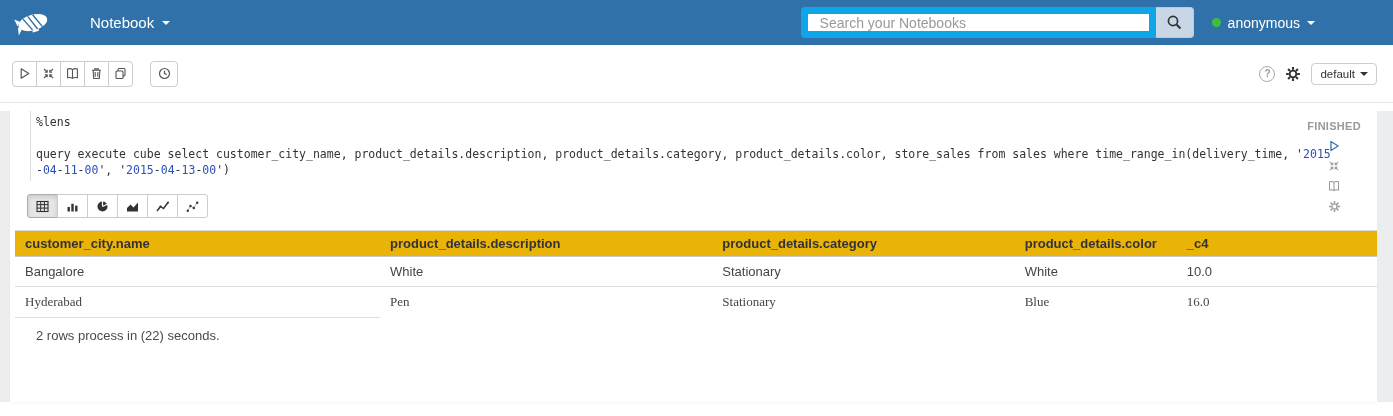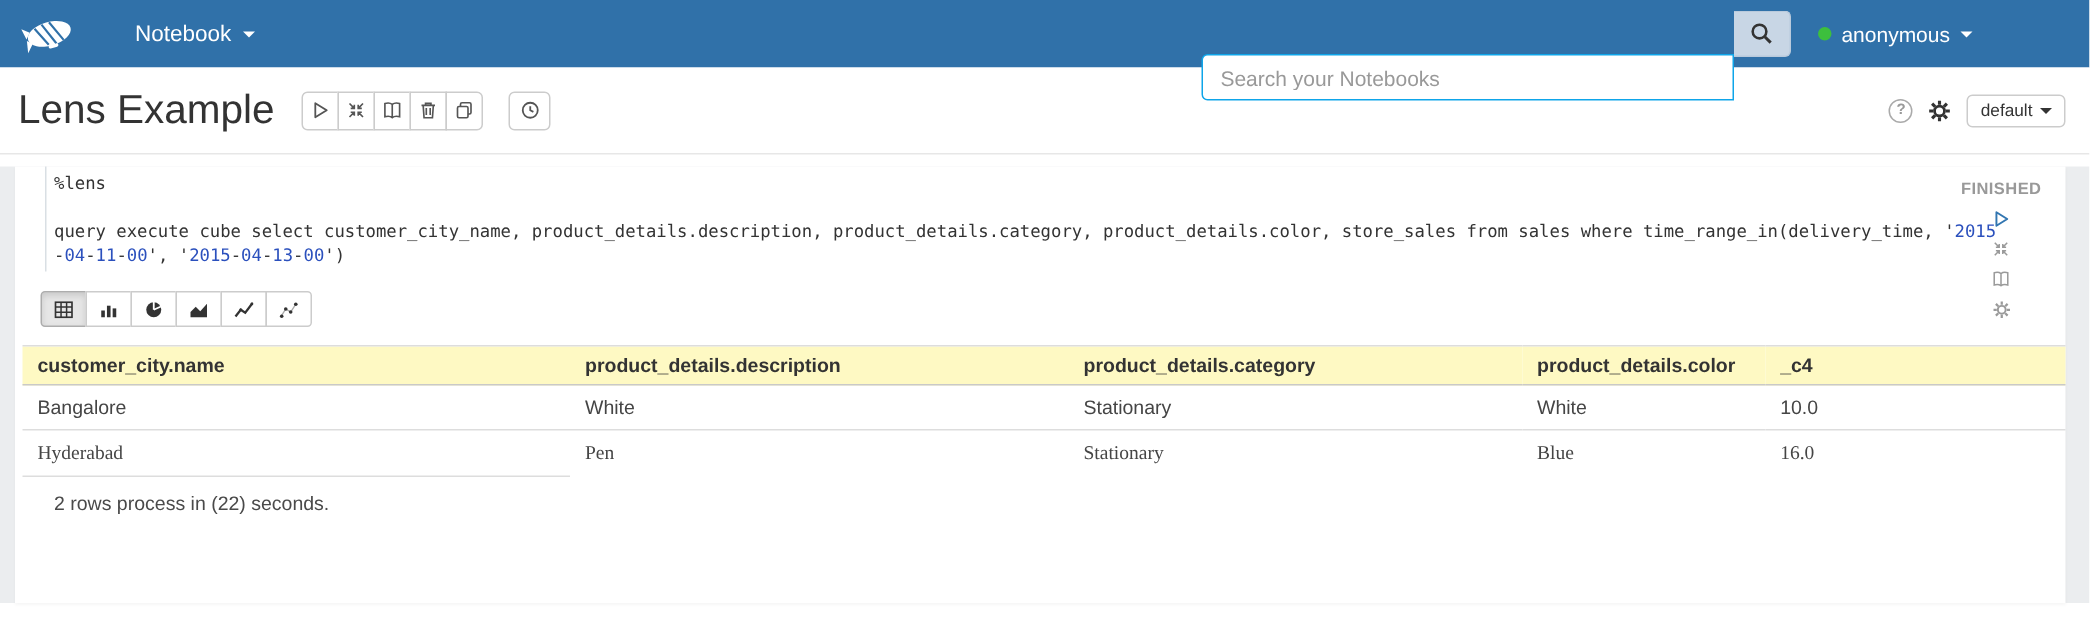--- a/index.html
+++ b/index.html
@@ -9,22 +9,22 @@
   
   .navbar{height:45px;background:#3071a9;display:flex;align-items:center;padding-left:14px;}
   .brand{display:flex;align-items:center;gap:6px;cursor:pointer;}
   .brand-text{color:#fff;font-family:"DejaVu Serif","Liberation Serif",serif;font-weight:700;
               font-size:23px;letter-spacing:.5px;}
   .nav-menu{display:flex;align-items:center;gap:8px;color:#fff;font-size:15px;font-weight:500;
             margin-left:38px;cursor:pointer;}
   .caret{width:0;height:0;border-left:4px solid transparent;border-right:4px solid transparent;
          border-top:4px solid currentColor;display:inline-block;}
   .search-group{margin-left:auto;display:flex;height:31px;}
-  .search-input{width:355px;height:31px;border:1px solid #0ea5e9;border-radius:4px 0 0 4px;
-                padding:0 12px;font-size:14px;color:#555;outline:none;margin-top:29px;}
+  .search-input{width:355px;height:31px;border:7px solid #0ea5e9;border-radius:4px 0 0 4px;
+                padding:0 12px;font-size:14px;color:#555;outline:none;}
   .search-input::placeholder{color:#999;}
   .search-btn{width:38px;height:31px;background:#c8d6e5;border:1px solid #b9cadc;border-left:none;
               border-radius:0 4px 4px 0;display:flex;align-items:center;justify-content:center;cursor:pointer;}
   .user-menu{display:flex;align-items:center;gap:7px;color:#fff;font-size:14px;
              margin:0 78px 0 18px;cursor:pointer;}
   .status-dot{width:9px;height:9px;border-radius:50%;background:#3dbf3d;display:inline-block;}
 
   
   .titlebar{height:58px;display:flex;align-items:center;padding:0 16px 0 12px;background:#fff;
             border-bottom:1px solid #e7e7e7;}
@@ -55,21 +55,21 @@
   .code-editor .tok-num{color:#2b50bd;}
 
   .viz-group{display:inline-flex;margin:13px 0 0 17px;}
   .viz-btn{width:31px;height:24px;background:#fff;border:1px solid #ccc;margin-left:-1px;
            display:flex;align-items:center;justify-content:center;cursor:pointer;padding:0;}
   .viz-group .viz-btn:first-child{border-radius:3px 0 0 3px;margin-left:0;}
   .viz-group .viz-btn:last-child{border-radius:0 3px 3px 0;}
   .viz-btn.active{background:#e6e6e6;border-color:#adadad;box-shadow:inset 0 2px 4px rgba(0,0,0,.13);}
 
   table.result{width:calc(100% - 5px);margin:12px 0 0 5px;border-collapse:collapse;font-size:13px;}
-  table.result th{background:#fef9c3;text-align:left;font-weight:700;color:#333;
+  table.result th{background:#eab308;text-align:left;font-weight:700;color:#333;
                   padding:5px 10px;border-top:1px solid #ddd;border-bottom:1px solid #c9c9c9;cursor:pointer;}
   table.result td{padding:7px 10px;color:#454545;border-bottom:1px solid #ddd;}
   table.result tbody tr:last-child td{border-bottom:none;font-family:Liberation Serif, serif;}
   table.result tbody tr:last-child td:first-child{border-bottom:1px solid #ddd;}
   .result-footer{margin:10px 0 0 26px;font-size:13px;color:#4a4a4a;}
 
   svg{display:block;}
 </style>
 </head>
 <body>
@@ -104,21 +104,20 @@
     </button>
   </div>
   <div class="user-menu">
     <span class="status-dot"></span>
     <span>anonymous</span>
     <span class="caret"></span>
   </div>
 </div>
 
 <div class="titlebar">
-  <h1 class="note-title">Lens Example</h1>
 
   <div class="btn-group">
     <button class="tb-btn">
       <svg width="13" height="13" viewBox="0 0 13 13">
           <path d="M3.2 1.8 L10.8 6.5 L3.2 11.2 Z" fill="none" stroke="#555" stroke-width="1.2" stroke-linejoin="round"></path>
         </svg>
     </button>
     <button class="tb-btn">
       <svg width="13" height="13" viewBox="0 0 13 13">
           <path d="M2 2 L5.2 5.2 M5.2 2.8 V5.2 H2.8 M11 2 L7.8 5.2 M7.8 2.8 V5.2 H10.2 M2 11 L5.2 7.8 M2.8 7.8 H5.2 V10.2 M11 11 L7.8 7.8 M10.2 7.8 H7.8 V10.2" fill="none" stroke="#555" stroke-width="1.1"></path>

